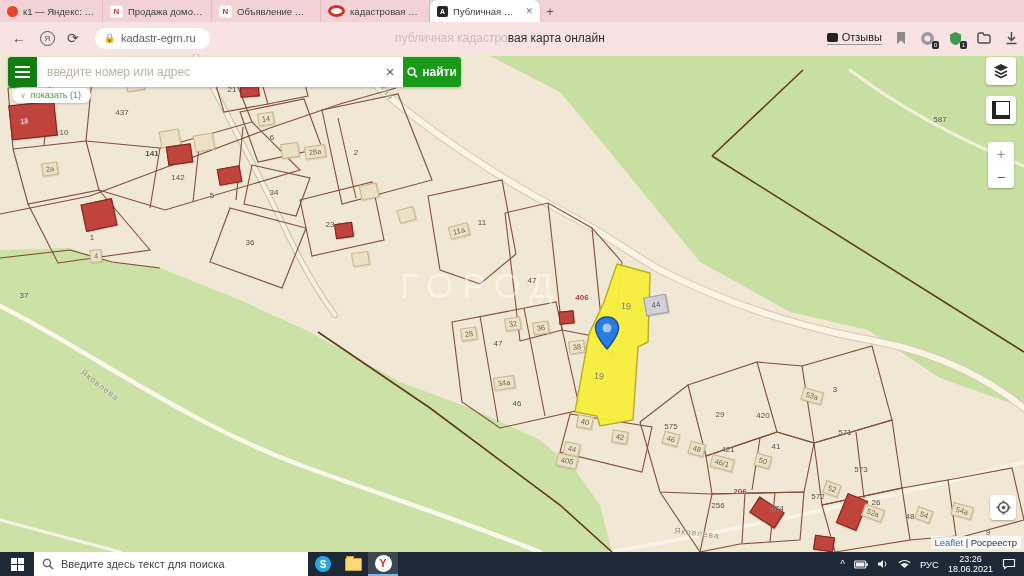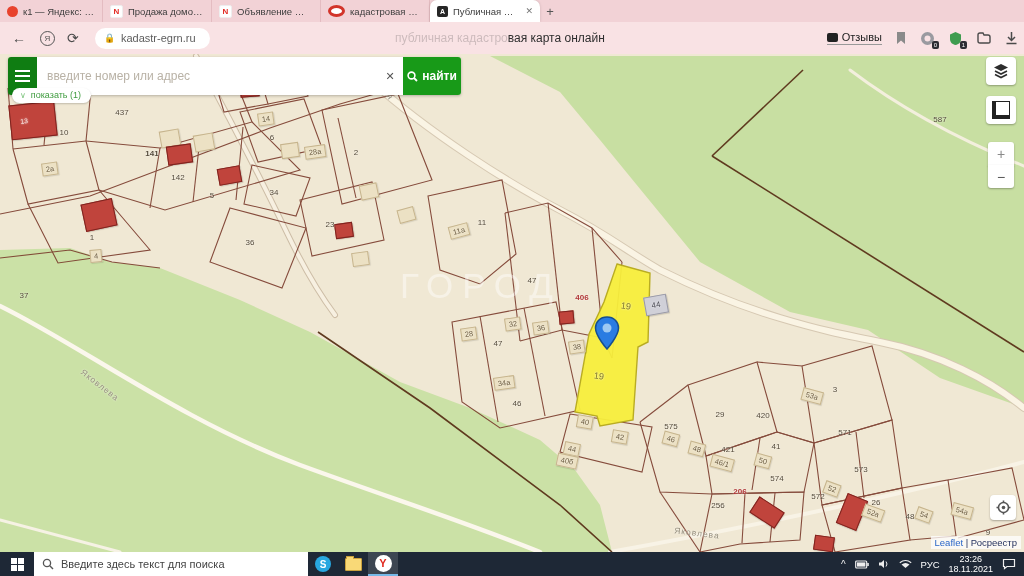--- a/index.html
+++ b/index.html
@@ -45,21 +45,21 @@
   .lbl.ongray{background:#d0d0d8;border:1px solid #9898a4;padding:4px 6px;color:#4e4e58;box-shadow:1px 1px 1px rgba(0,0,0,.15);}
   .lbl.red{color:#b03636;font-weight:bold;}
   .lbl.ony{color:#7e7426;font-size:9px;}
   .lbl.onred{color:#f3d9d4;font-size:7px;}
   .lbl.street{color:#97907e;font-size:8.5px;letter-spacing:1px;}
   .rb{position:absolute;background:#c0443c;border:1px solid #7e241f;z-index:4;box-shadow:1px 1px 1px rgba(0,0,0,.15);}
   .tb{position:absolute;background:#ece1c4;border:1px solid #c6b48d;z-index:3;box-shadow:1px 1px 1px rgba(0,0,0,.1);}
   #pin{position:absolute;left:594px;top:262px;z-index:8;}
 
   
-  #searchbar{position:absolute;left:8px;top:3px;height:38px;display:flex;z-index:10;box-shadow:0 1px 3px rgba(0,0,0,.25);border-radius:3px;overflow:hidden;}
+  #searchbar{position:absolute;left:8px;top:3px;height:30px;display:flex;z-index:10;box-shadow:0 1px 3px rgba(0,0,0,.25);border-radius:3px;overflow:hidden;}
   #burger{width:29px;background:#0f7d12;display:flex;flex-direction:column;justify-content:center;align-items:center;gap:3px;}
   #burger span{display:block;width:15px;height:2px;background:#fff;}
   #searchinput{width:320px;border:none;outline:none;padding:0 10px;font-size:12px;color:#333;font-family:"Liberation Sans",sans-serif;}
   #searchinput::placeholder{color:#b9b2a6;}
   #clearbtn{width:26px;background:#fff;display:flex;align-items:center;justify-content:center;color:#555;font-size:11px;}
   #findbtn{width:58px;background:#189a18;color:#fff;display:flex;align-items:center;justify-content:center;gap:4px;font-size:12px;font-weight:bold;}
   #showpill{position:absolute;left:12px;top:34px;background:#fff;border-radius:9px;padding:2px 10px 3px 8px;display:flex;align-items:center;gap:5px;font-size:9px;color:#3f9c3f;z-index:10;box-shadow:0 1px 2px rgba(0,0,0,.2);}
   #showpill .chev{font-size:8px;color:#7cc47c;}
 
   
@@ -307,21 +307,21 @@
         <div class="lbl " style="left: 763px; top: 361px; transform: translate(-50%, -50%) rotate(0deg);">420</div>
         <div class="lbl " style="left: 776px; top: 392px; transform: translate(-50%, -50%) rotate(0deg);">41</div>
         <div class="lbl " style="left: 845px; top: 378px; transform: translate(-50%, -50%) rotate(0deg);">571</div>
         <div class="lbl " style="left: 861px; top: 415px; transform: translate(-50%, -50%) rotate(0deg);">573</div>
         <div class="lbl " style="left: 654px; top: 372px; transform: translate(-50%, -50%) rotate(0deg); margin-left: 17px;">575</div>
         <div class="lbl onb" style="left: 671px; top: 385px; transform: translate(-50%, -50%) rotate(15deg);">46</div>
         <div class="lbl onb" style="left: 697px; top: 395px; transform: translate(-50%, -50%) rotate(15deg);">48</div>
         <div class="lbl " style="left: 728px; top: 395px; transform: translate(-50%, -50%) rotate(0deg);">421</div>
         <div class="lbl onb" style="left: 722px; top: 409px; transform: translate(-50%, -50%) rotate(15deg);">46/1</div>
         <div class="lbl onb" style="left: 763px; top: 407px; transform: translate(-50%, -50%) rotate(15deg);">50</div>
-        <div class="lbl " style="left: 777px; top: 424px; transform: translate(-50%, -50%) rotate(0deg); text-align: center;">574</div>
+        <div class="lbl " style="left: 777px; top: 454px; transform: translate(-50%, -50%) rotate(0deg); text-align: center;">574</div>
         <div class="lbl " style="left: 818px; top: 442px; transform: translate(-50%, -50%) rotate(0deg);">572</div>
         <div class="lbl onb" style="left: 832px; top: 435px; transform: translate(-50%, -50%) rotate(20deg);">52</div>
         <div class="lbl red" style="left: 740px; top: 437px; transform: translate(-50%, -50%) rotate(0deg);">206</div>
         <div class="lbl " style="left: 718px; top: 451px; transform: translate(-50%, -50%) rotate(0deg);">256</div>
         <div class="lbl " style="left: 876px; top: 448px; transform: translate(-50%, -50%) rotate(0deg);">26</div>
         <div class="lbl onb" style="left: 873px; top: 459px; transform: translate(-50%, -50%) rotate(20deg);">52а</div>
         <div class="lbl " style="left: 910px; top: 462px; transform: translate(-50%, -50%) rotate(0deg);">48</div>
         <div class="lbl onb" style="left: 924px; top: 461px; transform: translate(-50%, -50%) rotate(20deg);">54</div>
         <div class="lbl onb" style="left: 962px; top: 457px; transform: translate(-50%, -50%) rotate(15deg);">54а</div>
         <div class="lbl " style="left: 988px; top: 478px; transform: translate(-50%, -50%) rotate(0deg);">9</div>
@@ -417,20 +417,20 @@
           <path d="M1 3.5 H3.2 L6 1 V9 L3.2 6.5 H1 Z" fill="#eee"></path>
           <path d="M8 2.5 Q10 5 8 7.5" stroke="#eee" fill="none" stroke-width="1"></path>
         </svg>
       <svg width="13" height="10" viewBox="0 0 13 10">
           <path d="M6.5 9 L2.5 5.5 Q6.5 2.5 10.5 5.5 Z" fill="#eee"></path>
           <path d="M0.8 3.8 Q6.5 -0.8 12.2 3.8" stroke="#eee" fill="none" stroke-width="1.1"></path>
         </svg>
       <span id="lang">РУС</span>
       <div id="clock">
         <div>23:26</div>
-        <div>18.11.2021</div>
+        <div>18.06.2021</div>
       </div>
       <svg width="14" height="12" viewBox="0 0 14 12">
           <path d="M1.5 1.5 H12.5 V8.5 H5 L2.5 10.5 V8.5 H1.5 Z" fill="none" stroke="#eee" stroke-width="1.2"></path>
         </svg>
     </div>
   </div>
 </div>
 
 </body></html>

